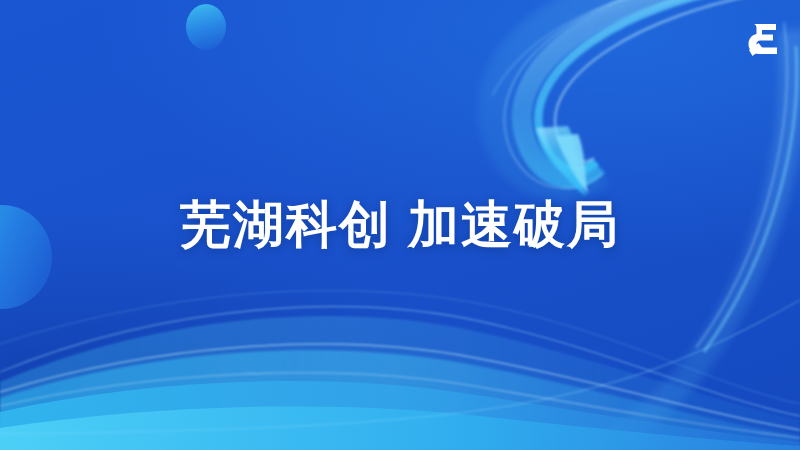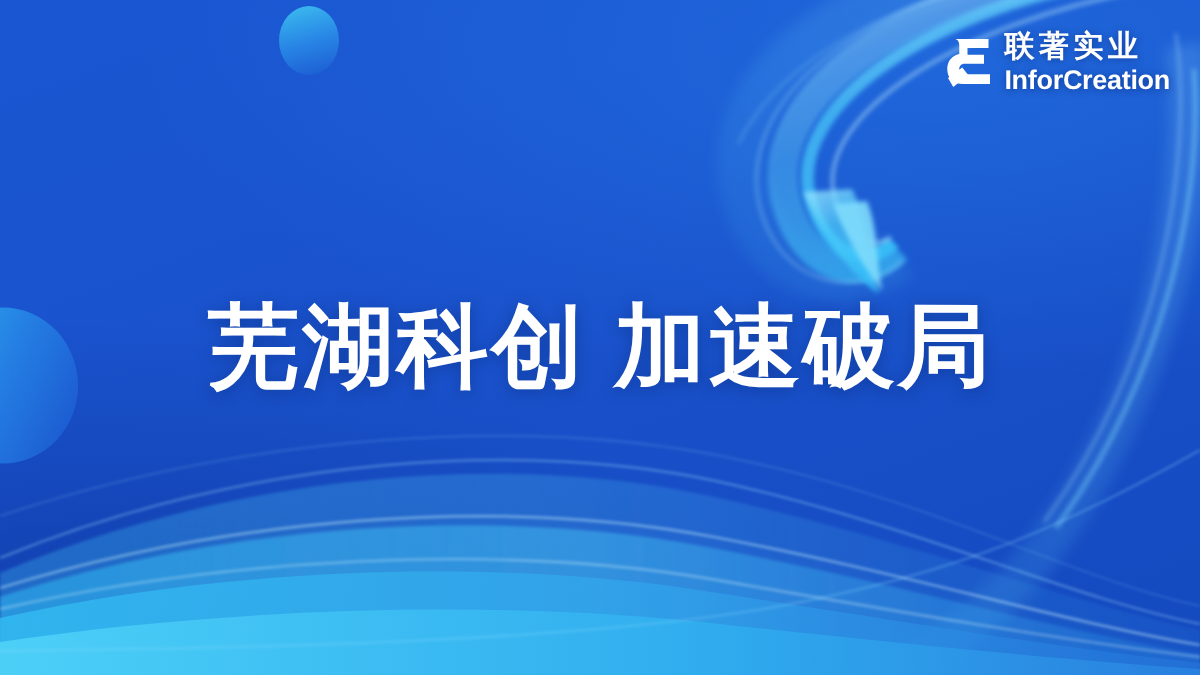--- a/index.html
+++ b/index.html
@@ -31,21 +31,21 @@
   
   .layer{position:absolute;left:0;top:0;width:800px;height:450px;}
   #swirl-layer{pointer-events:none;}
   #waves-layer{pointer-events:none;}
 
   
   #title{
     position:absolute;left:0;right:0;top:196px;
     text-align:center;
     color:#ffffff;
-    font-size:61px;
+    font-size:51px;
     font-weight:bold;
     letter-spacing:2px;
     line-height:1.15;
     text-shadow:0 2px 10px rgba(4,28,90,.35);
     white-space:nowrap;
   }
 
   
   #logo{
     position:absolute;right:20px;top:21px;
@@ -161,19 +161,15 @@
 
   <div id="logo">
     <svg id="logo-mark" viewBox="0 0 66 76">
       <g fill="#ffffff">
         <path d="M13,6 L58,6 L58,18 L30,18 L30,27 L52,27 L52,39 L26,39
                  C22,39 19,42 19,46 C19,50 22,53 27,53 L60,53 L60,66 L24,66
                  C11,66 3,58 3,46 C3,36 9,28 19,26 L19,14 C19,9 16,6 13,6 Z"></path>
         <path d="M4,58 L23,44 L31,54 L11,70 Z"></path>
       </g>
     </svg>
-    <div id="logo-text">
-      <div id="logo-cn">联著实业</div>
-      <div id="logo-en">InforCreation</div>
-    </div>
   </div>
 
 </div>
 
 </body></html>

